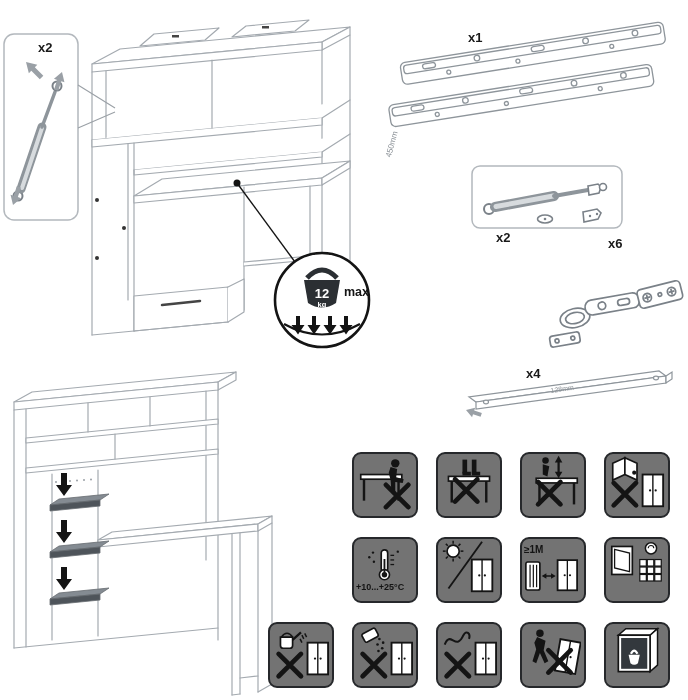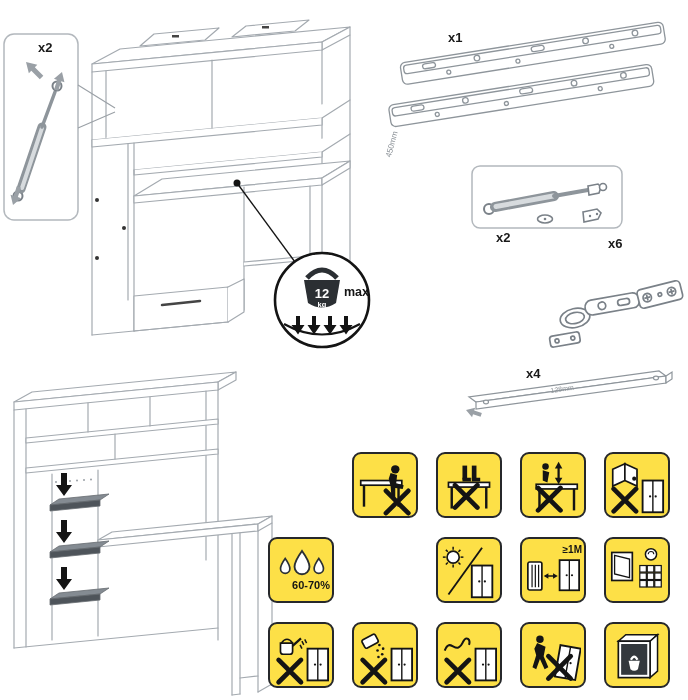--- a/index.html
+++ b/index.html
@@ -5,22 +5,22 @@
   html,body{margin:0;padding:0;background:#e8e8e8;}
   .page{
     position:relative;width:688px;height:700px;background:#fff;
     font-family:"Liberation Sans",sans-serif;overflow:hidden;color:#141414;
   }
   .artwork{position:absolute;left:0;top:0;overflow:visible;}
   .lbl{position:absolute;font-size:13px;font-weight:600;color:#1a1a1a;white-space:nowrap;}
   .dim{position:absolute;font-size:8px;font-weight:400;color:#8a9096;white-space:nowrap;transform-origin:0 0;}
   .icon-cell{
     position:absolute;width:66px;height:66px;box-sizing:border-box;
-    border:2.5px solid #26282b;border-radius:9px;background:#fde047;
-    display:flex;align-items:flex-end;justify-content:center;
+    border:2.5px solid #26282b;border-radius:9px;background:#737373;
+    display:flex;align-items:flex-start;justify-content:center;
   }
   .icon-cell.col{flex-direction:column;gap:1px;padding:3px 2px;}
   .ic{display:block;}
   .ic-label{font-weight:bold;color:#141414;line-height:1;white-space:nowrap;}
 </style>
 </head>
 <body>
 
 <svg width="0" height="0" style="position:absolute" aria-hidden="true">
   <defs>
@@ -272,21 +272,21 @@
       </g>
       <g fill="#141414" stroke="none">
         <path d="M61,473 h6 v12 h5 l-8,11 -8,-11 h5 z"></path>
         <path d="M61,520 h6 v12 h5 l-8,11 -8,-11 h5 z"></path>
         <path d="M61,567 h6 v12 h5 l-8,11 -8,-11 h5 z"></path>
       </g>
     </g>
   </svg>
 
   <span class="lbl" style="left:38px;top:40px">x2</span>
-  <span class="lbl" style="left:448px;top:30px">x1</span>
+  <span class="lbl" style="left:468px;top:30px">x1</span>
   <span class="dim" style="left:384px;top:156px;transform:rotate(-75deg)">450mm</span>
   <span class="lbl" style="left:496px;top:230px">x2</span>
   <span class="lbl" style="left:608px;top:236px">x6</span>
   <span class="lbl" style="left:526px;top:366px">x4</span>
   <span class="dim" style="left:550px;top:387px;font-size:7px;transform:rotate(-8deg)">128mm</span>
 
   <div class="icon-cell" style="left:352px;top:452px">
     <svg class="ic" viewBox="0 0 60 60" width="56" height="56">
       <use href="#sym-table" transform="translate(4,22)"></use>
       <circle cx="41" cy="10" r="4.5" fill="#141414"></circle>
@@ -320,27 +320,35 @@
   <div class="icon-cell" style="left:604px;top:452px">
     <svg class="ic" viewBox="0 0 60 60" width="56" height="56">
       <path d="M4,10 L17,4 L17,22 L4,28 Z" fill="#fff" stroke="#141414" stroke-width="1.8"></path>
       <path d="M17,4 L30,10 L30,28 L17,22 Z" fill="#fff" stroke="#141414" stroke-width="1.8"></path>
       <circle cx="27" cy="20" r="2.2" fill="#141414"></circle>
       <use href="#sym-wardrobe" transform="translate(36,22)"></use>
       <use href="#sym-x" transform="translate(5,31)"></use>
     </svg>
   </div>
 
-  <div class="icon-cell col" style="left:268px;top:537px">
-    <svg class="ic" viewBox="0 0 60 32" width="56" height="30">
-      <path d="M30,2 C30,2 22,13 22,19 a8,8 0 0 0 16,0 C38,13 30,2 30,2 Z" fill="#fff" stroke="#2b3035" stroke-width="2"></path>
-      <path d="M12,10 C12,10 7,17 7,21 a5,5 0 0 0 10,0 C17,17 12,10 12,10 Z" fill="#fff" stroke="#2b3035" stroke-width="1.8"></path>
-      <path d="M48,10 C48,10 43,17 43,21 a5,5 0 0 0 10,0 C53,17 48,10 48,10 Z" fill="#fff" stroke="#2b3035" stroke-width="1.8"></path>
-    </svg>
-    <span class="ic-label" style="font-size:11px">60-70%</span>
+  <div class="icon-cell col" style="left:352px;top:537px">
+    <svg class="ic" viewBox="0 0 60 37" width="56" height="34">
+      <rect x="27" y="2" width="7" height="24" rx="3.5" fill="#fff" stroke="#141414" stroke-width="1.8"></rect>
+      <circle cx="30.5" cy="29" r="5.5" fill="#fff" stroke="#141414" stroke-width="1.8"></circle>
+      <circle cx="30.5" cy="29" r="3" fill="#141414"></circle>
+      <rect x="29.5" y="12" width="2" height="16" fill="#141414"></rect>
+      <line x1="37" y1="8" x2="41" y2="8" stroke="#141414" stroke-width="1.4"></line>
+      <line x1="37" y1="13" x2="41" y2="13" stroke="#141414" stroke-width="1.4"></line>
+      <line x1="37" y1="18" x2="41" y2="18" stroke="#141414" stroke-width="1.4"></line>
+      <circle cx="18" cy="5" r="1.3" fill="#141414"></circle>
+        <circle cx="14" cy="10" r="1.3" fill="#141414"></circle>
+      <circle cx="19" cy="15" r="1.3" fill="#141414"></circle>
+        <circle cx="45" cy="4" r="1.3" fill="#141414"></circle>
+    </svg>
+    <span class="ic-label" style="font-size:9px">+10...+25°C</span>
   </div>
   <div class="icon-cell" style="left:436px;top:537px">
     <svg class="ic" viewBox="0 0 60 60" width="56" height="56">
       <circle cx="13" cy="13" r="6.5" fill="#fff" stroke="#141414" stroke-width="1.8"></circle>
       <g stroke="#141414" stroke-width="1.6">
         <line x1="13" y1="2" x2="13" y2="5"></line>
           <line x1="13" y1="21" x2="13" y2="24"></line>
         <line x1="2" y1="13" x2="5" y2="13"></line>
           <line x1="21" y1="13" x2="24" y2="13"></line>
         <line x1="5.2" y1="5.2" x2="7.3" y2="7.3"></line>

